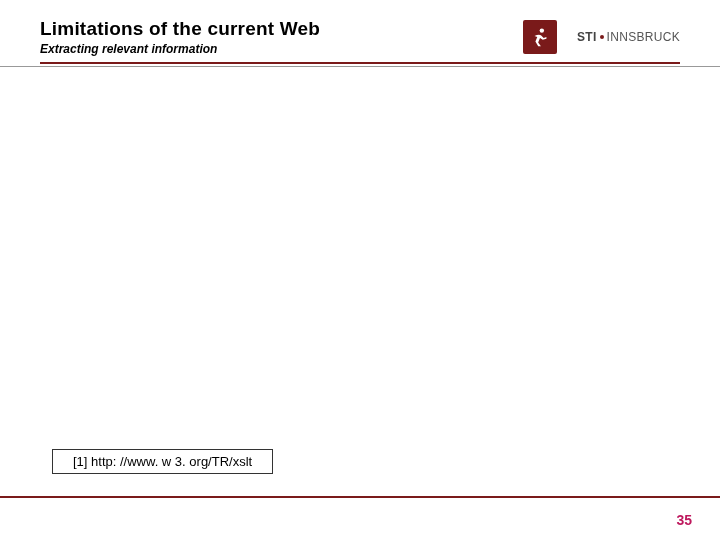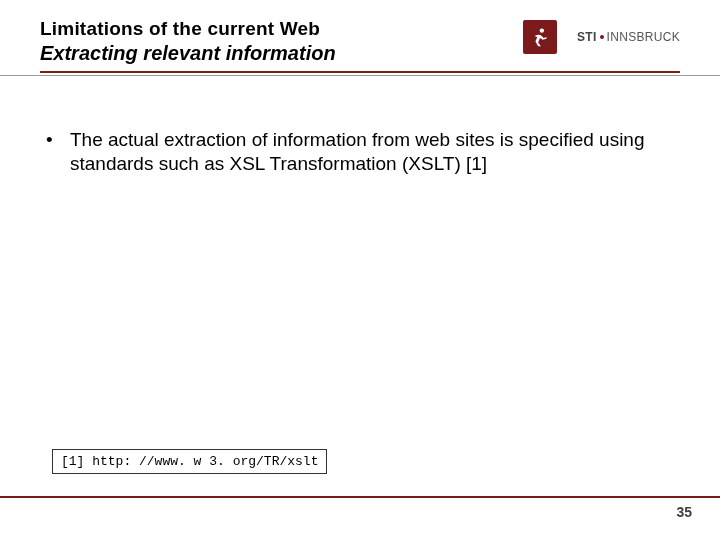--- a/index.html
+++ b/index.html
@@ -3,41 +3,41 @@
 <meta charset="utf-8">
 <style>
   * { box-sizing: border-box; margin: 0; padding: 0; }
   html, body { width: 720px; height: 540px; font-family: Arial, Helvetica, sans-serif; background: #fff; color: #000; }
   .slide { position: relative; width: 720px; height: 528px; }
 
   .header { padding: 18px 40px 0 40px; }
   .title-row { display: flex; justify-content: space-between; align-items: flex-start; }
   .titles { flex: 1; }
   .title { font-size: 19px; font-weight: bold; letter-spacing: 0.2px; }
-  .subtitle { font-size: 20px; font-weight: bold; font-style: italic; margin-top: 2px; }
+  .subtitle { font-size: 12px; font-weight: bold; font-style: italic; margin-top: 2px; }
   .logo-block { display: flex; align-items: center; gap: 20px; margin-top: 2px; }
   .logo-sq { width: 34px; height: 34px; background: #7a1a1a; border-radius: 2px; display: flex; align-items: center; justify-content: center; }
   .logo-sq svg { width: 22px; height: 22px; }
   .logo-text { font-size: 12px; color: #555; letter-spacing: 0.3px; }
   .logo-text .sti { font-weight: bold; color: #444; }
   .logo-text .dot { display: inline-block; width: 4px; height: 4px; background: #7a1a1a; border-radius: 50%; vertical-align: middle; margin: 0 3px 1px 3px; }
 
   .hr1 { border: none; border-top: 2px solid #7a1a1a; margin: 6px 40px 0 40px; }
   .hr2 { border: none; border-top: 1px solid #999; margin: 2px 0 0 0; width: 100%; }
 
   .body { padding: 52px 40px 0 40px; }
   ul.bullets { list-style: none; }
   ul.bullets li { position: relative; padding-left: 30px; font-size: 19px; line-height: 1.28; margin-bottom: 4px; }
   ul.bullets li::before { content: "•"; position: absolute; left: 6px; top: 0; font-size: 19px; }
 
   .footnote-wrap { position: absolute; bottom: 54px; left: 52px; }
-  .footnote { display: inline-block; border: 1px solid #333; padding: 4px 8px; font-size: 13px; font-family: Liberation Mono, monospace; }
+  .footnote { display: inline-block; border: 1px solid #333; padding: 4px 20px; font-size: 13px; }
 
   .footer-line { position: absolute; bottom: 30px; left: 0; right: 0; border-top: 2px solid #7a1a1a; }
-  .pagenum { position: absolute; bottom: 8px; right: 28px; font-size: 14px; font-weight: bold; color: #404040; }
+  .pagenum { position: absolute; bottom: 0; right: 28px; font-size: 14px; font-weight: bold; color: #be185d; }
 </style>
 </head>
 <body>
 
 <div class="slide">
 
   <div class="header">
     <div class="title-row">
       <div class="titles">
         <div class="title">Limitations of the current Web</div>
@@ -55,21 +55,20 @@
         </div>
       </div>
     </div>
   </div>
 
   <hr class="hr1">
   <hr class="hr2">
 
   <div class="body">
     <ul class="bullets">
-      <li>The actual extraction of information from web sites is specified using standards such as XSL Transformation (XSLT) [1]</li>
     </ul>
   </div>
 
   <div class="footnote-wrap">
     <div class="footnote">[1] http: //www. w 3. org/TR/xslt</div>
   </div>
 
   <div class="footer-line"></div>
   <div class="pagenum">35</div>
 

